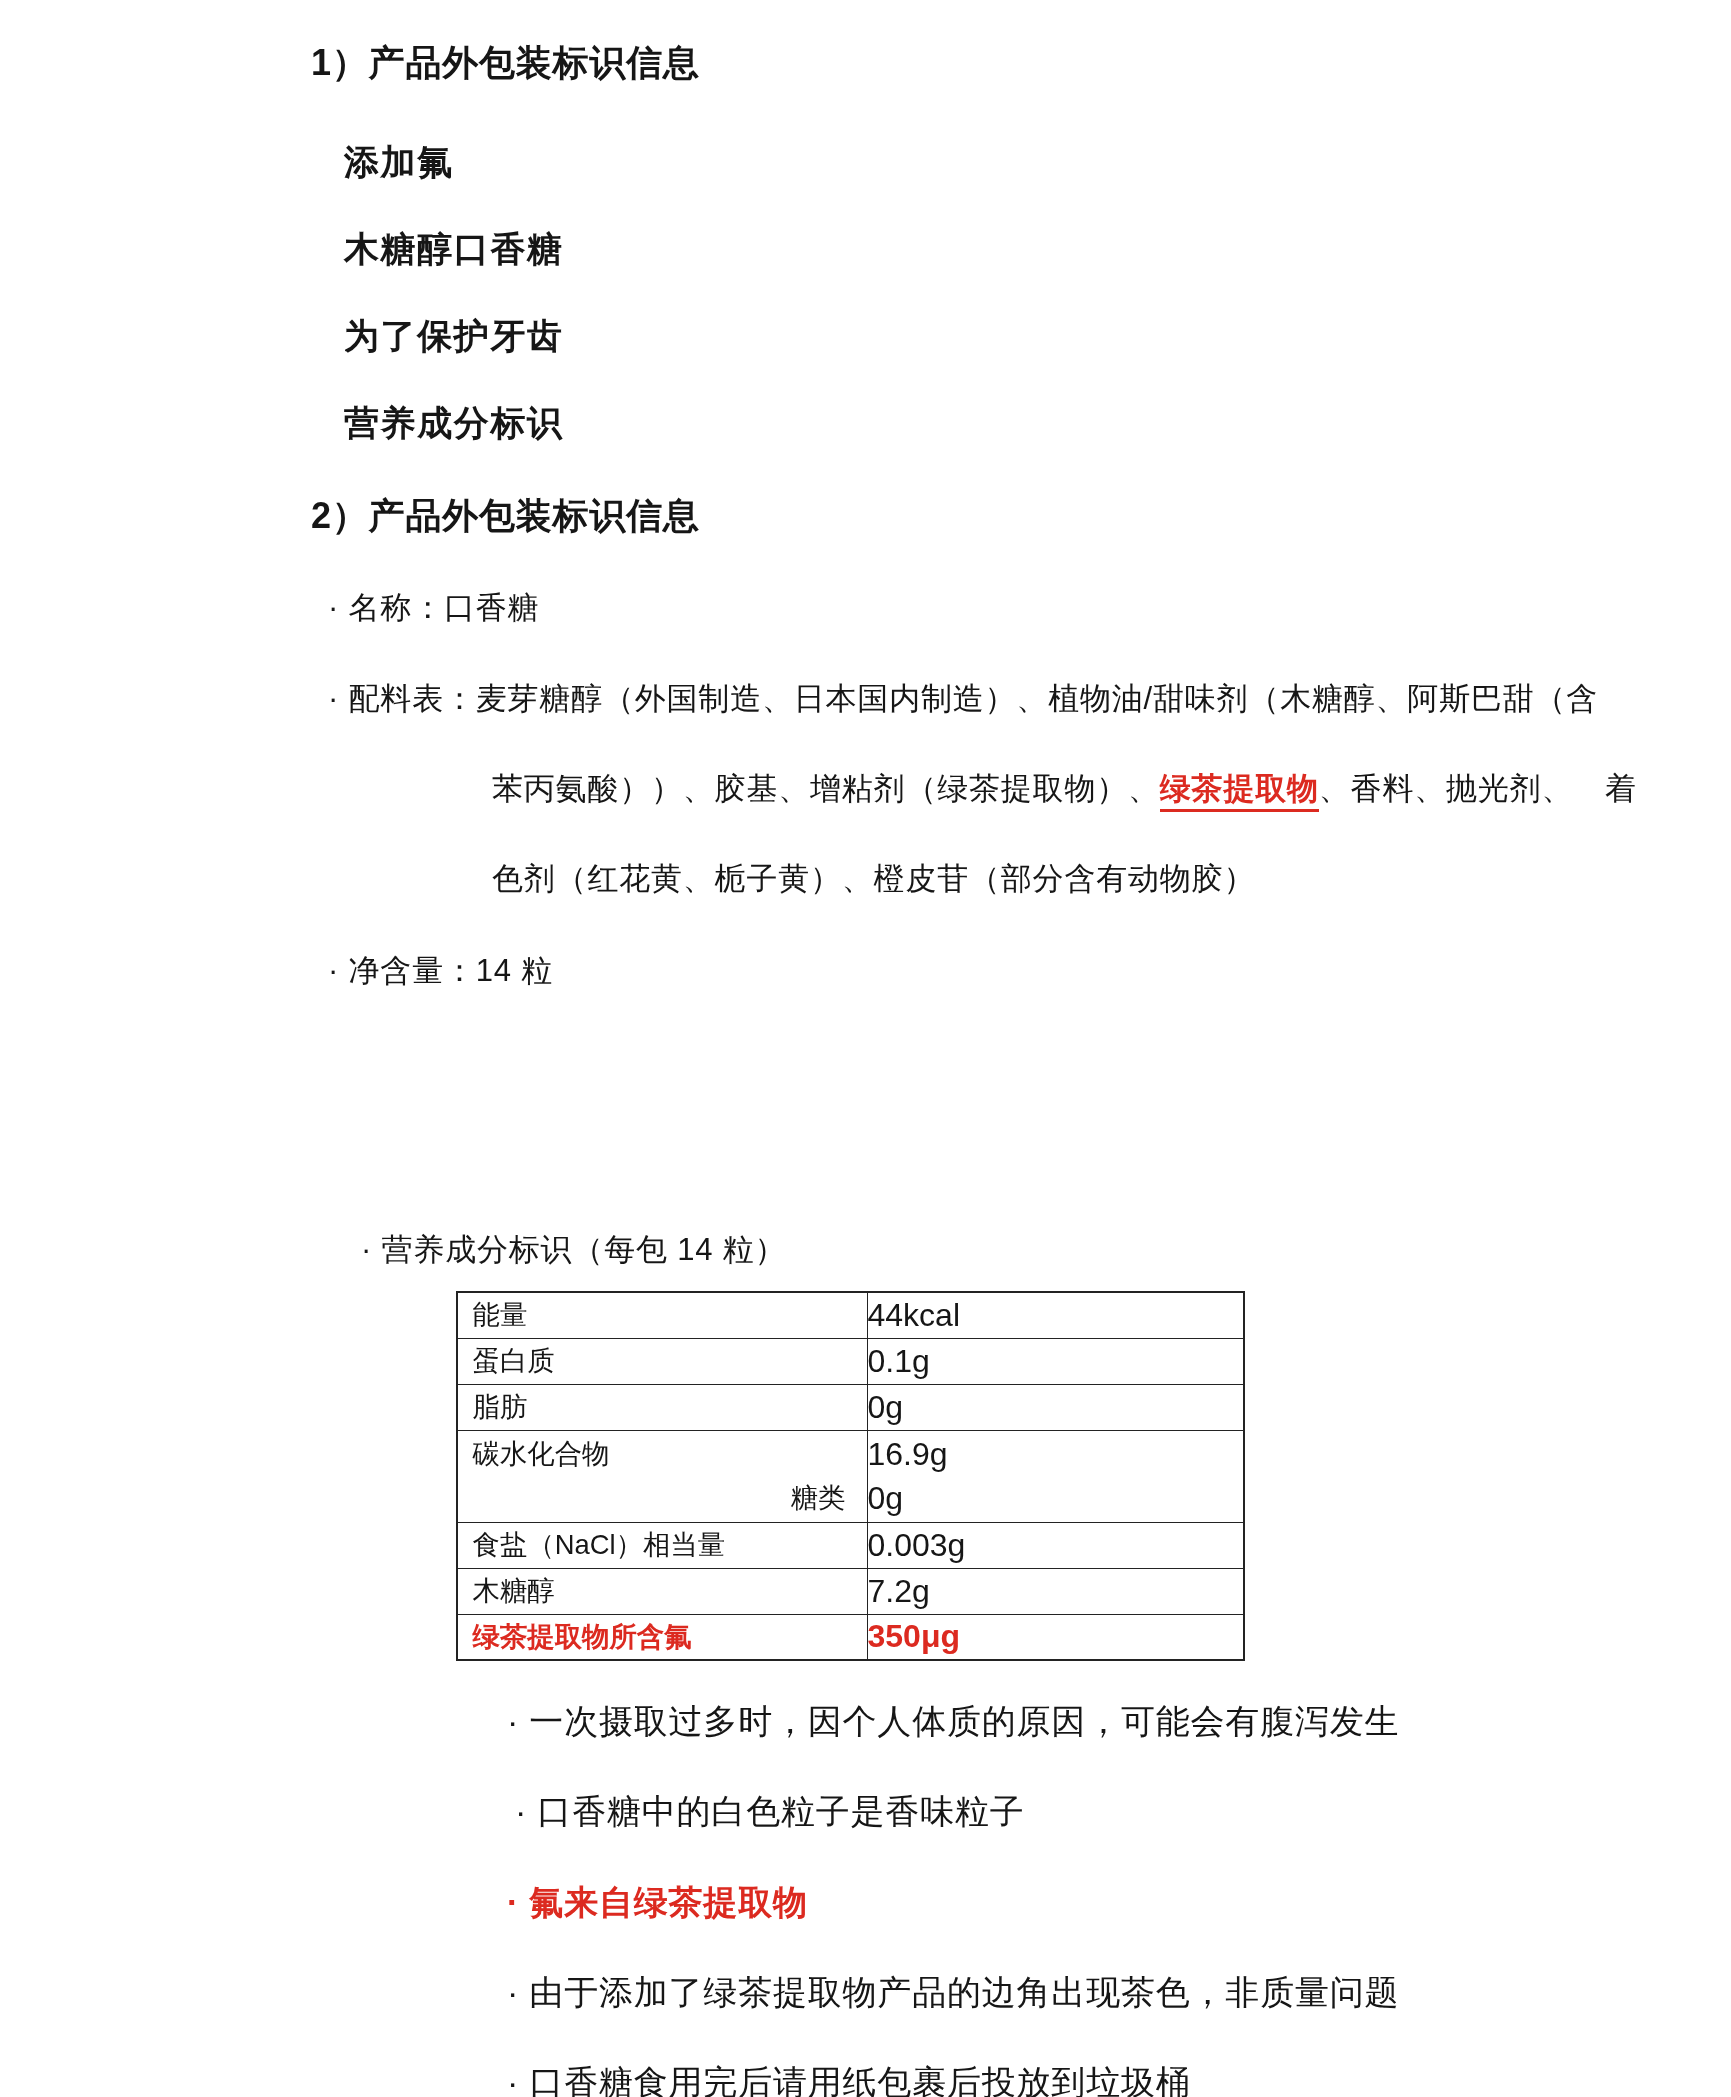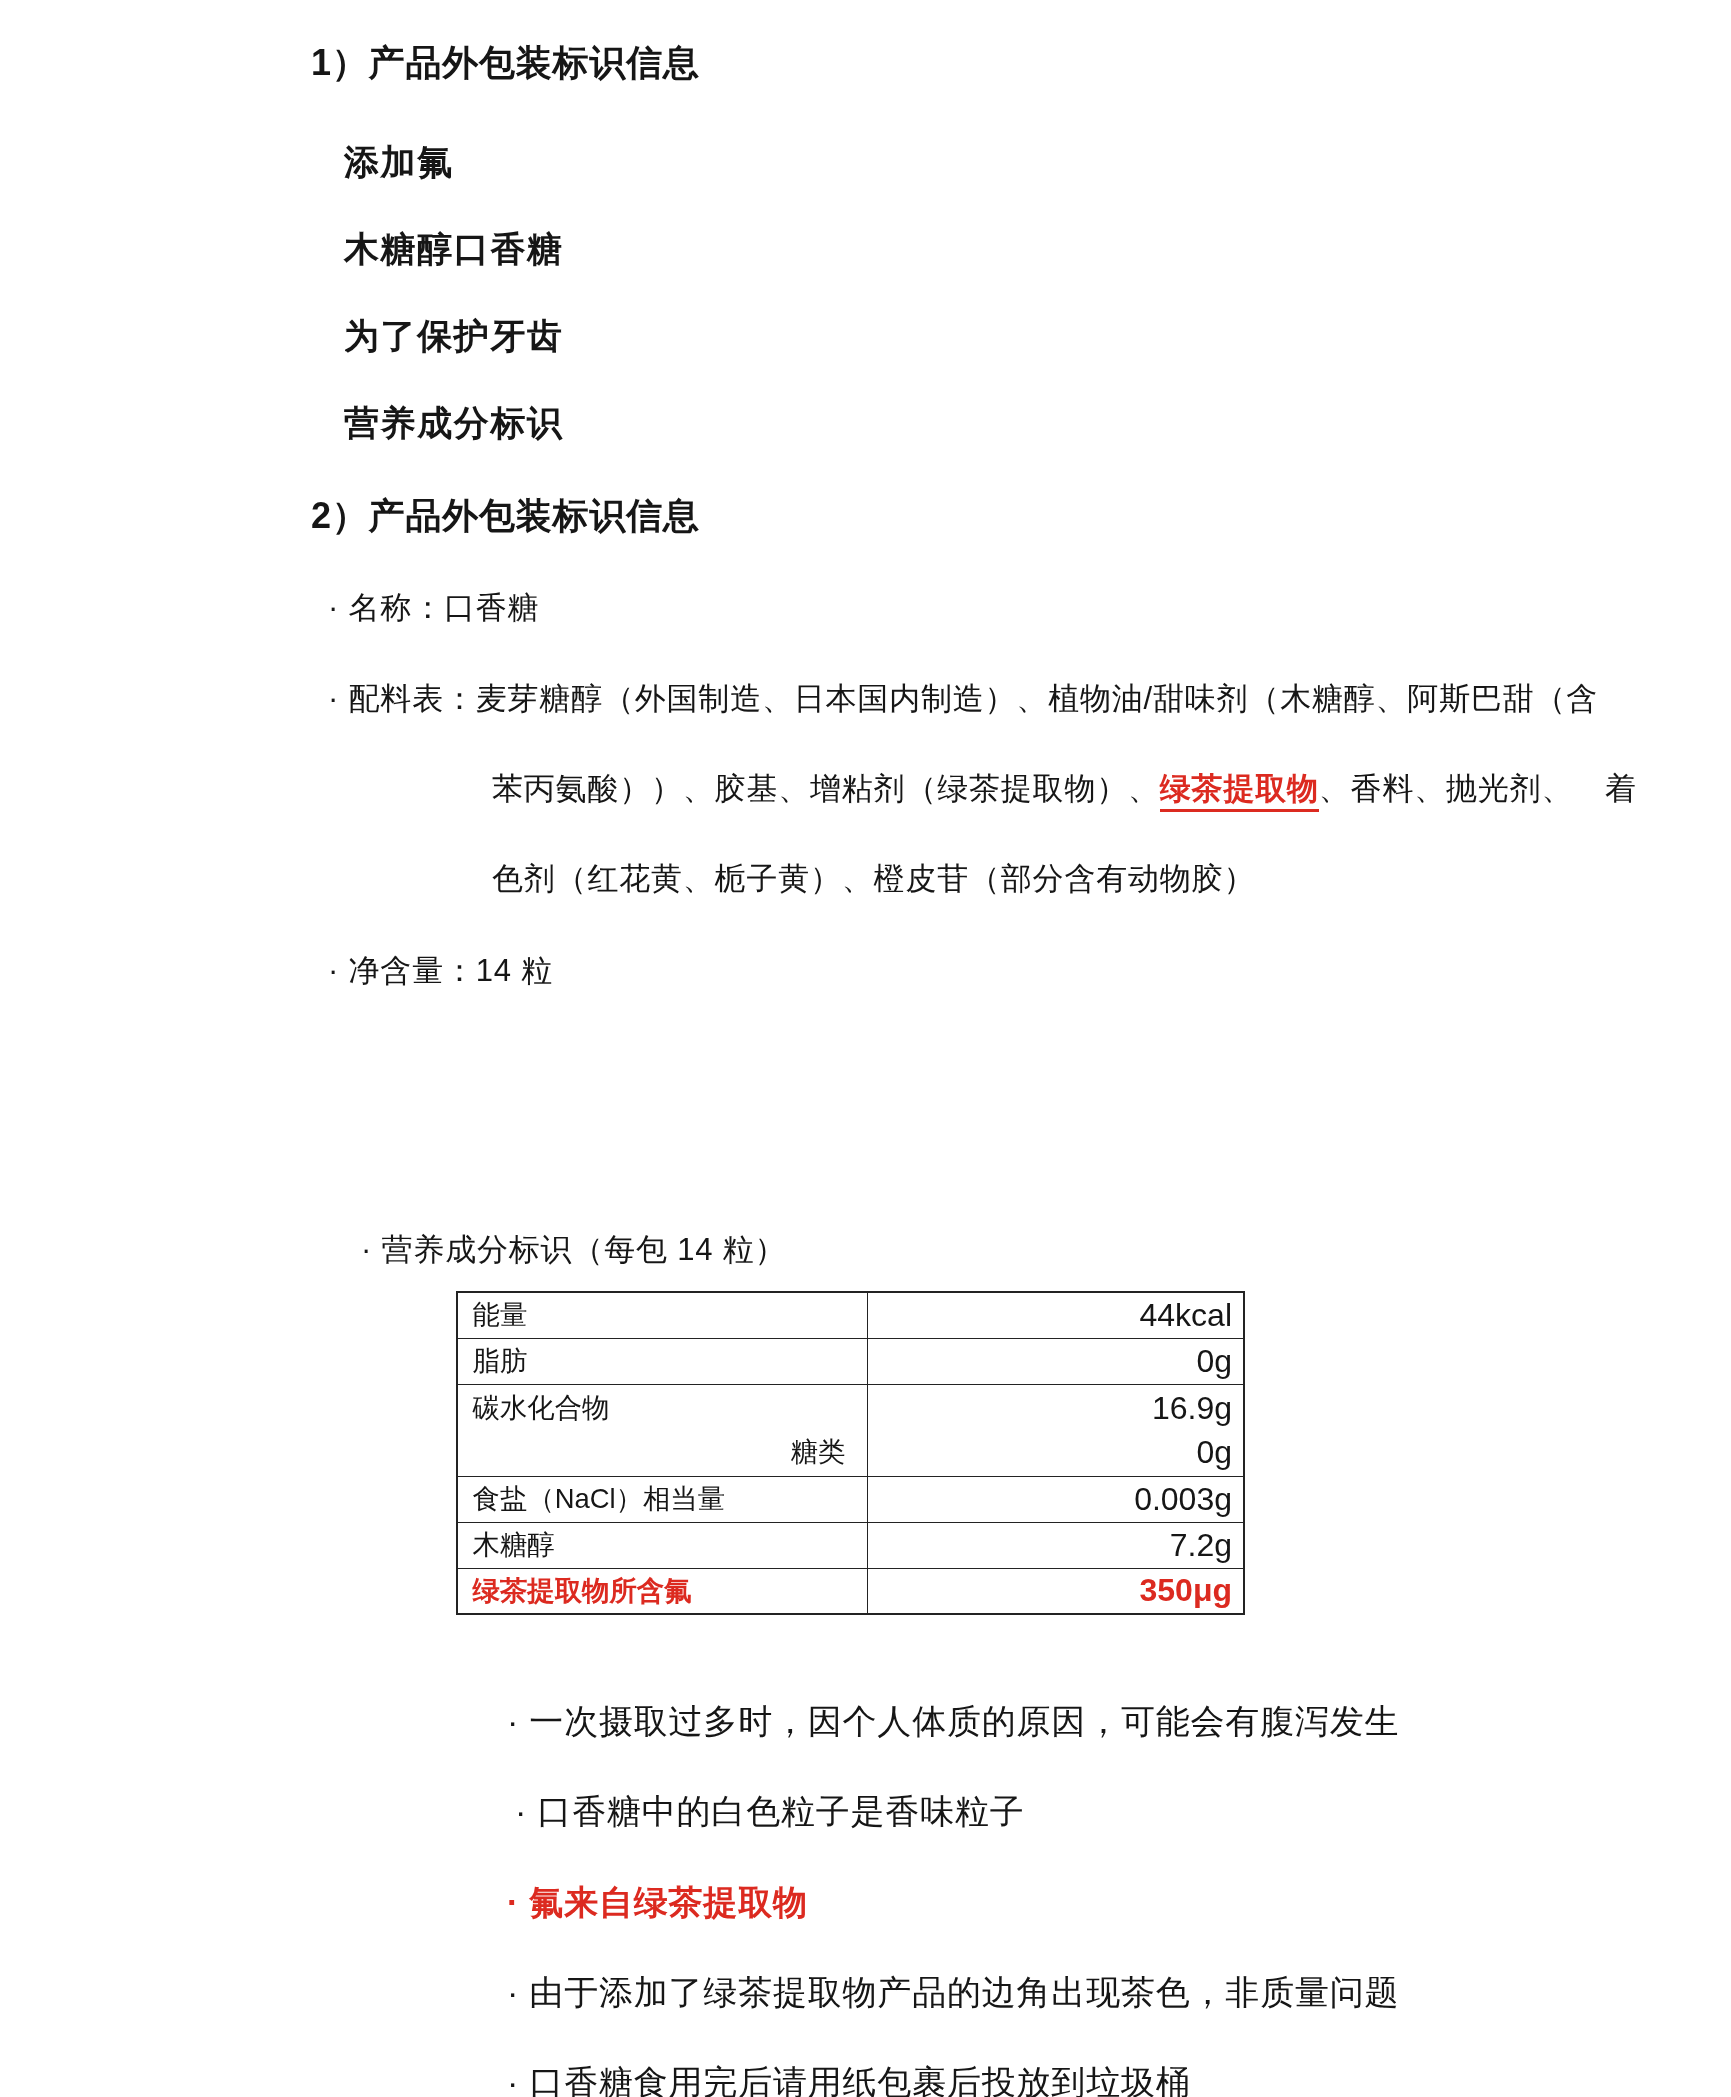--- a/index.html
+++ b/index.html
@@ -38,21 +38,21 @@
     border:2.4px solid var(--table-border);
     font-size:27.4px;
   }
   table.nutrition td{
     border:1.6px solid var(--table-border);
     vertical-align:middle;
     padding:0;
   }
   table.nutrition td.label{padding-left:14.5px;text-align:left;}
   table.nutrition td.value{
-    padding-right:11px;text-align:right;
+    padding-right:11px;text-align:left;
     font-size:32px;
     font-family:"Liberation Sans", sans-serif;
   }
   tr.row-single{height:46px;}
   tr.row-double{height:92px;}
   .cell-line{height:44px;line-height:44px;}
   .sub-label{text-align:right;padding-right:21px;}
   tr.row-red td{color:var(--accent-red);font-weight:bold;margin-left:20px;}
 </style>
 </head>
@@ -88,20 +88,24 @@
       <colgroup>
           <col style="width:410px">
           <col style="width:377px">
         </colgroup>
       <tbody>
         <tr class="row-single">
           <td class="label">能量</td>
           <td class="value">44kcal</td>
         </tr>
         <tr class="row-single">
+          <td class="label">蛋白质</td>
+          <td class="value">0.1g</td>
+        </tr>
+        <tr class="row-single">
           <td class="label">脂肪</td>
           <td class="value">0g</td>
         </tr>
         <tr class="row-double">
           <td class="label">
             <div class="cell-line">碳水化合物</div>
             <div class="cell-line sub-label">糖类</div>
           </td>
           <td class="value">
             <div class="cell-line">16.9g</div>

